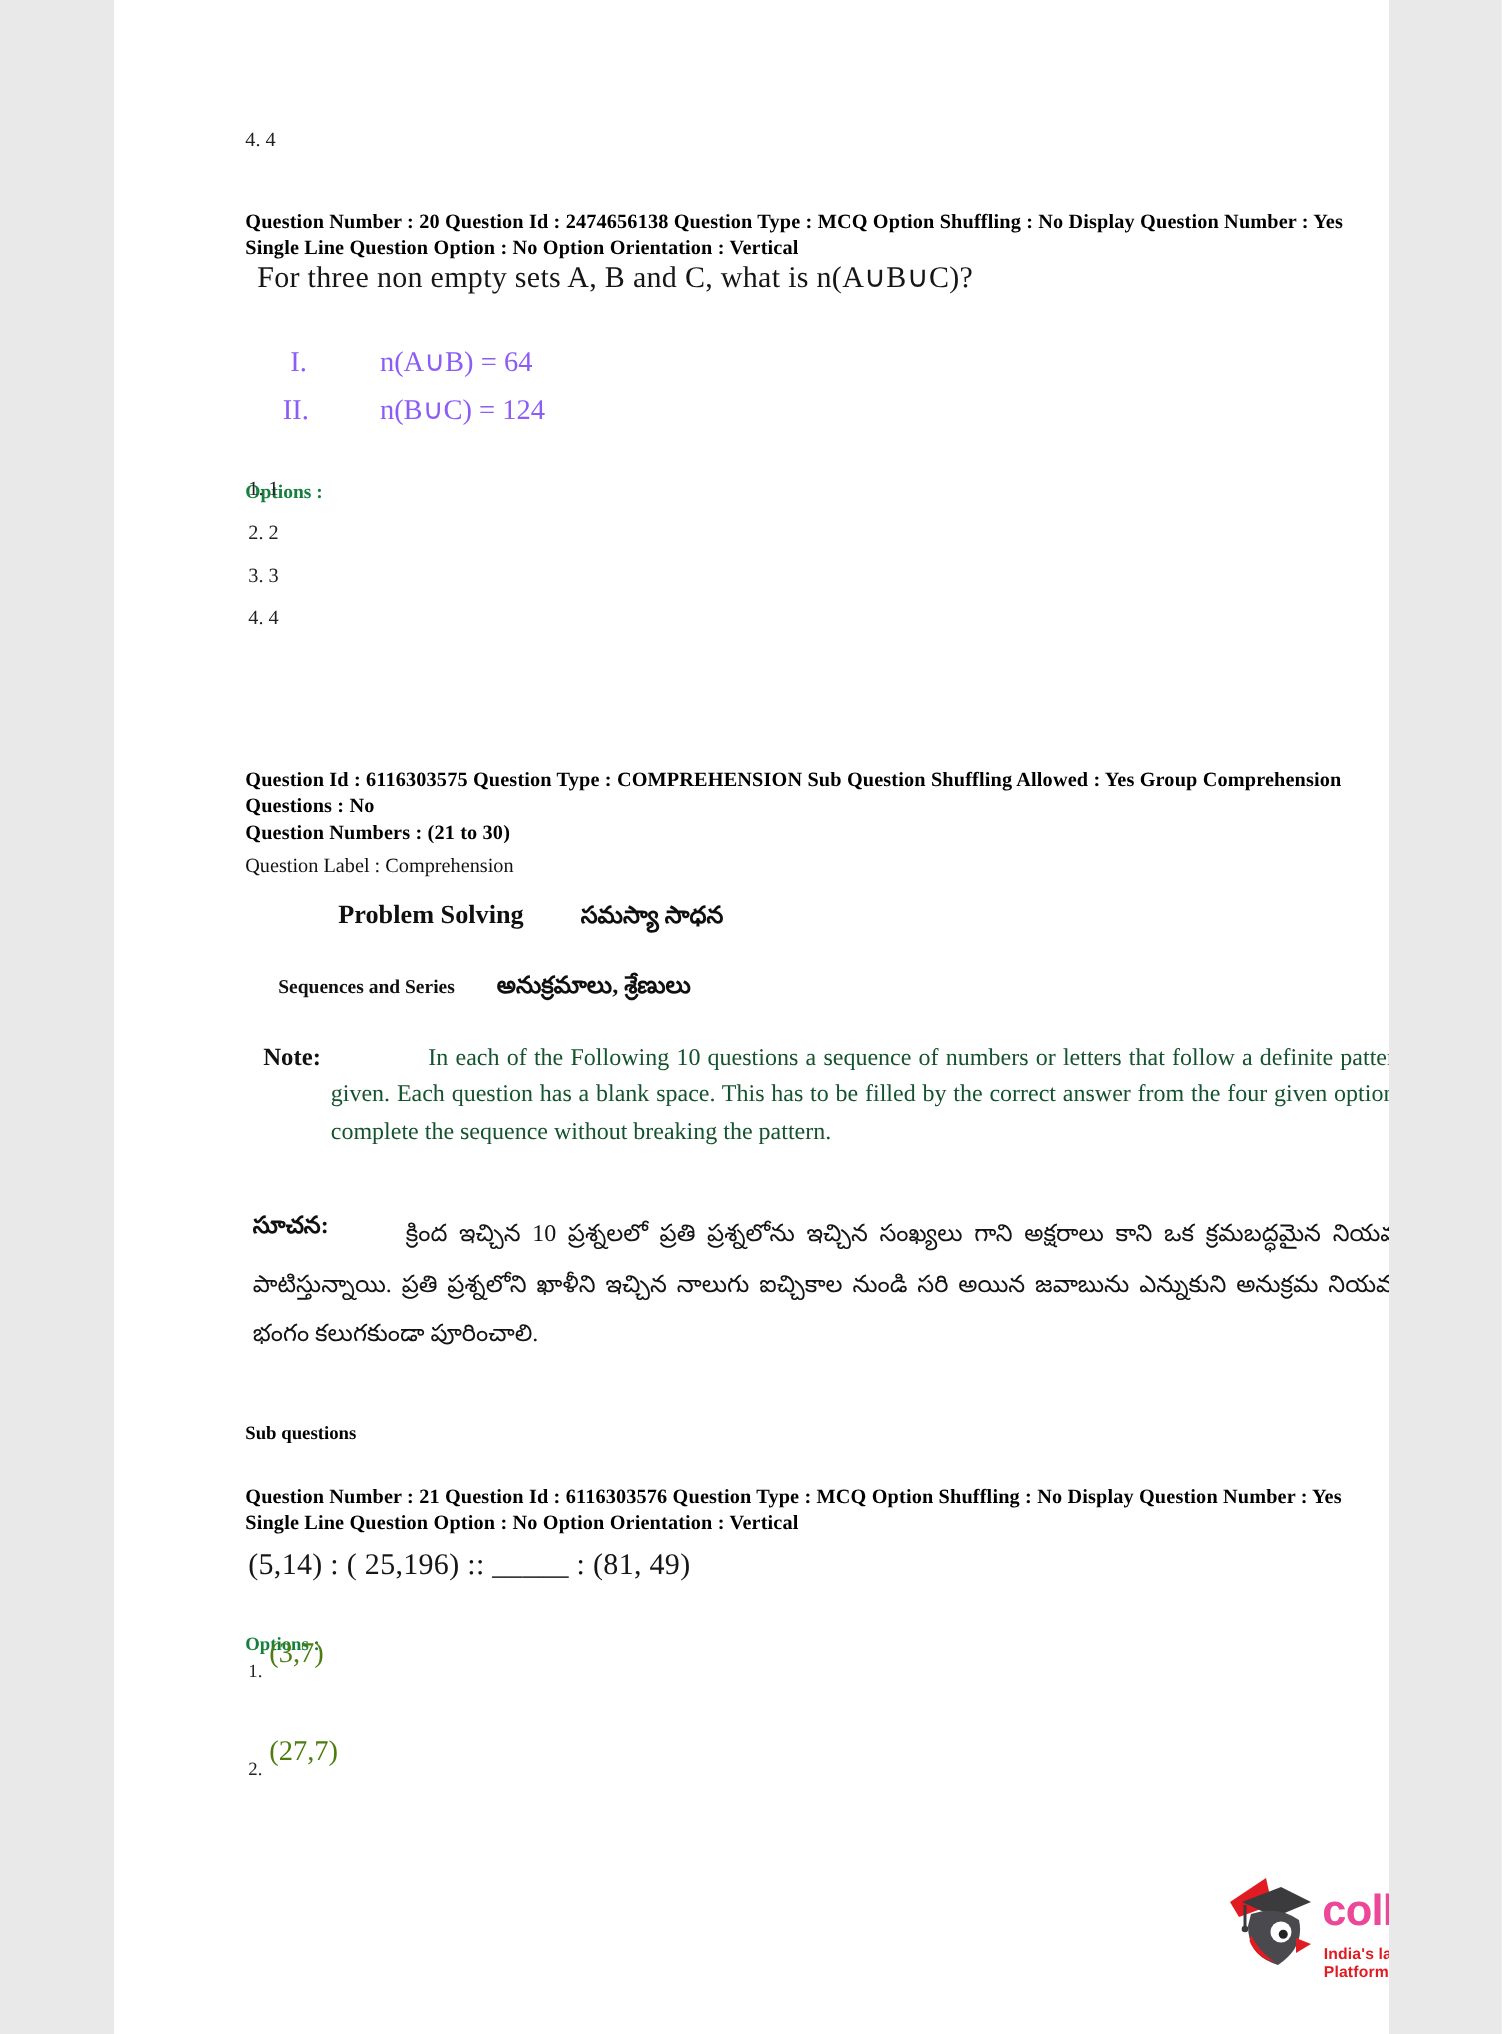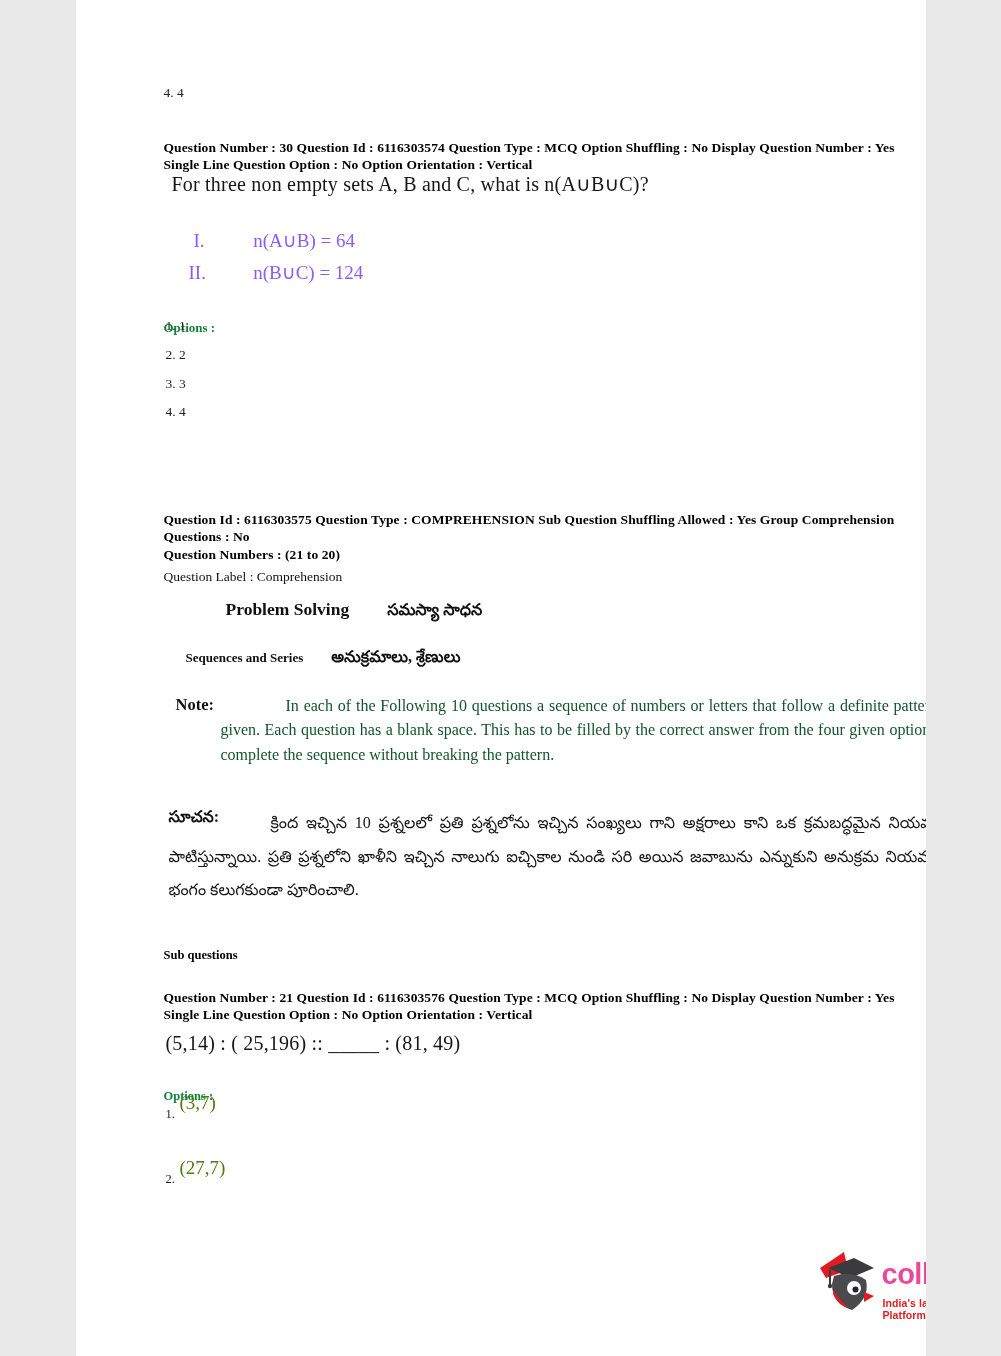--- a/index.html
+++ b/index.html
@@ -64,21 +64,21 @@
   }
 </style>
 </head>
 <body>
 
 <div class="page">
 
   <div class="abs small-opt" style="left:88px;top:85px;">4. 4</div>
 
   <div class="abs meta" style="left:88px;top:140px;width:830px;">
-    <div>Question Number : 30  Question Id : 6116303574  Question Type : MCQ  Option Shuffling : No  Display Question Number : Yes</div>
+    <div>Question Number : 20  Question Id : 2474656138  Question Type : MCQ  Option Shuffling : No  Display Question Number : Yes</div>
     <div>Single Line Question Option : No  Option Orientation : Vertical</div>
   </div>
 
   <div class="abs q-text" style="left:96px;top:172px;">For three non empty sets A, B and C, what is n(A∪B∪C)?</div>
 
   <div class="abs stmt" style="left:118px;top:229px;">
     <span class="stmt-label">I.</span>
     <span>n(A∪B) = 64</span>
   </div>
   <div class="abs stmt" style="left:113px;top:261px;">
@@ -91,21 +91,21 @@
   <div class="abs small-opt" style="left:90px;top:318px;">1. 1</div>
   <div class="abs small-opt" style="left:90px;top:347px;">2. 2</div>
   <div class="abs small-opt" style="left:90px;top:376px;">3. 3</div>
   <div class="abs small-opt" style="left:90px;top:404px;">4. 4</div>
 
   <div class="abs meta" style="left:88px;top:512px;width:830px;">
     <div>Question Id : 6116303575  Question Type : COMPREHENSION  Sub Question Shuffling Allowed : Yes  Group Comprehension</div>
     <div>Questions : No</div>
   </div>
 
-  <div class="abs meta" style="left:88px;top:547px;">Question Numbers : (21 to 20)</div>
+  <div class="abs meta" style="left:88px;top:547px;">Question Numbers : (21 to 30)</div>
 
   <div class="abs" style="left:88px;top:569px;font-size:13.5px;">Question Label : Comprehension</div>
 
   <div class="abs heading-row" style="left:150px;top:599px;gap:38px;">
     <span class="h-en">Problem Solving</span>
     <span class="h-te">సమస్యా సాధన</span>
   </div>
 
   <div class="abs heading-row" style="left:110px;top:648px;gap:28px;">
     <span class="h-en" style="font-size:13px;">Sequences and Series</span>

